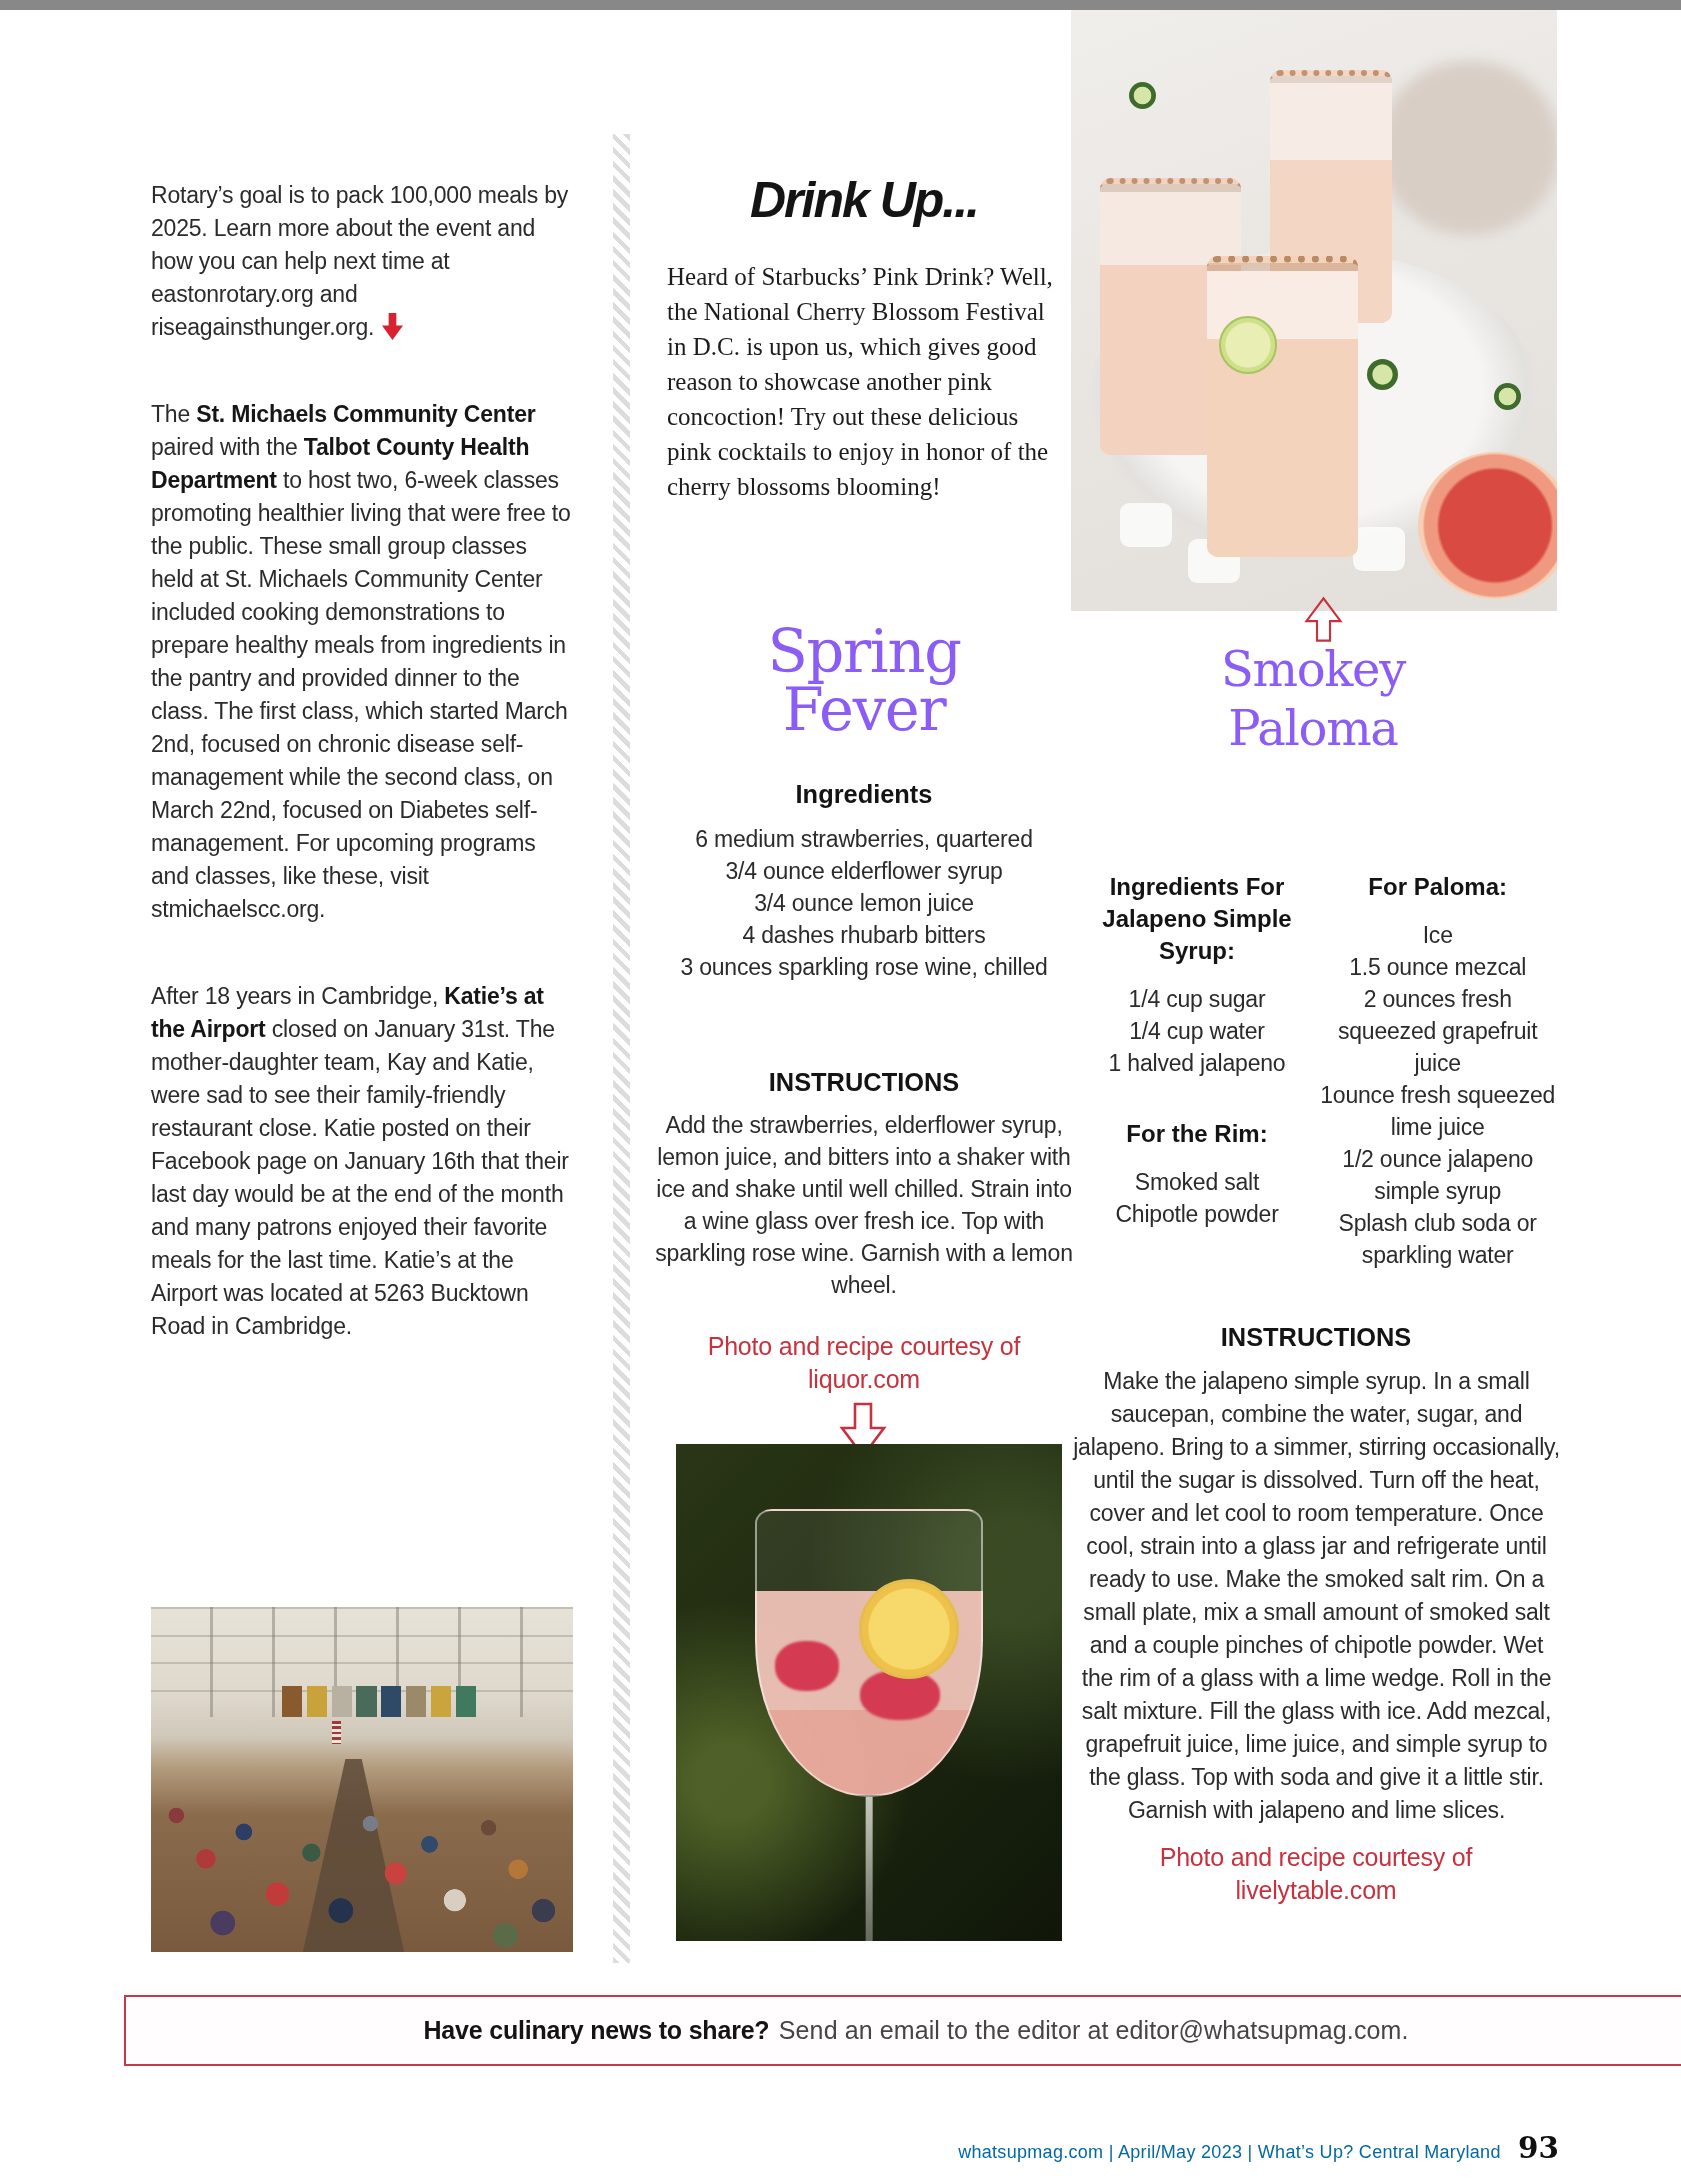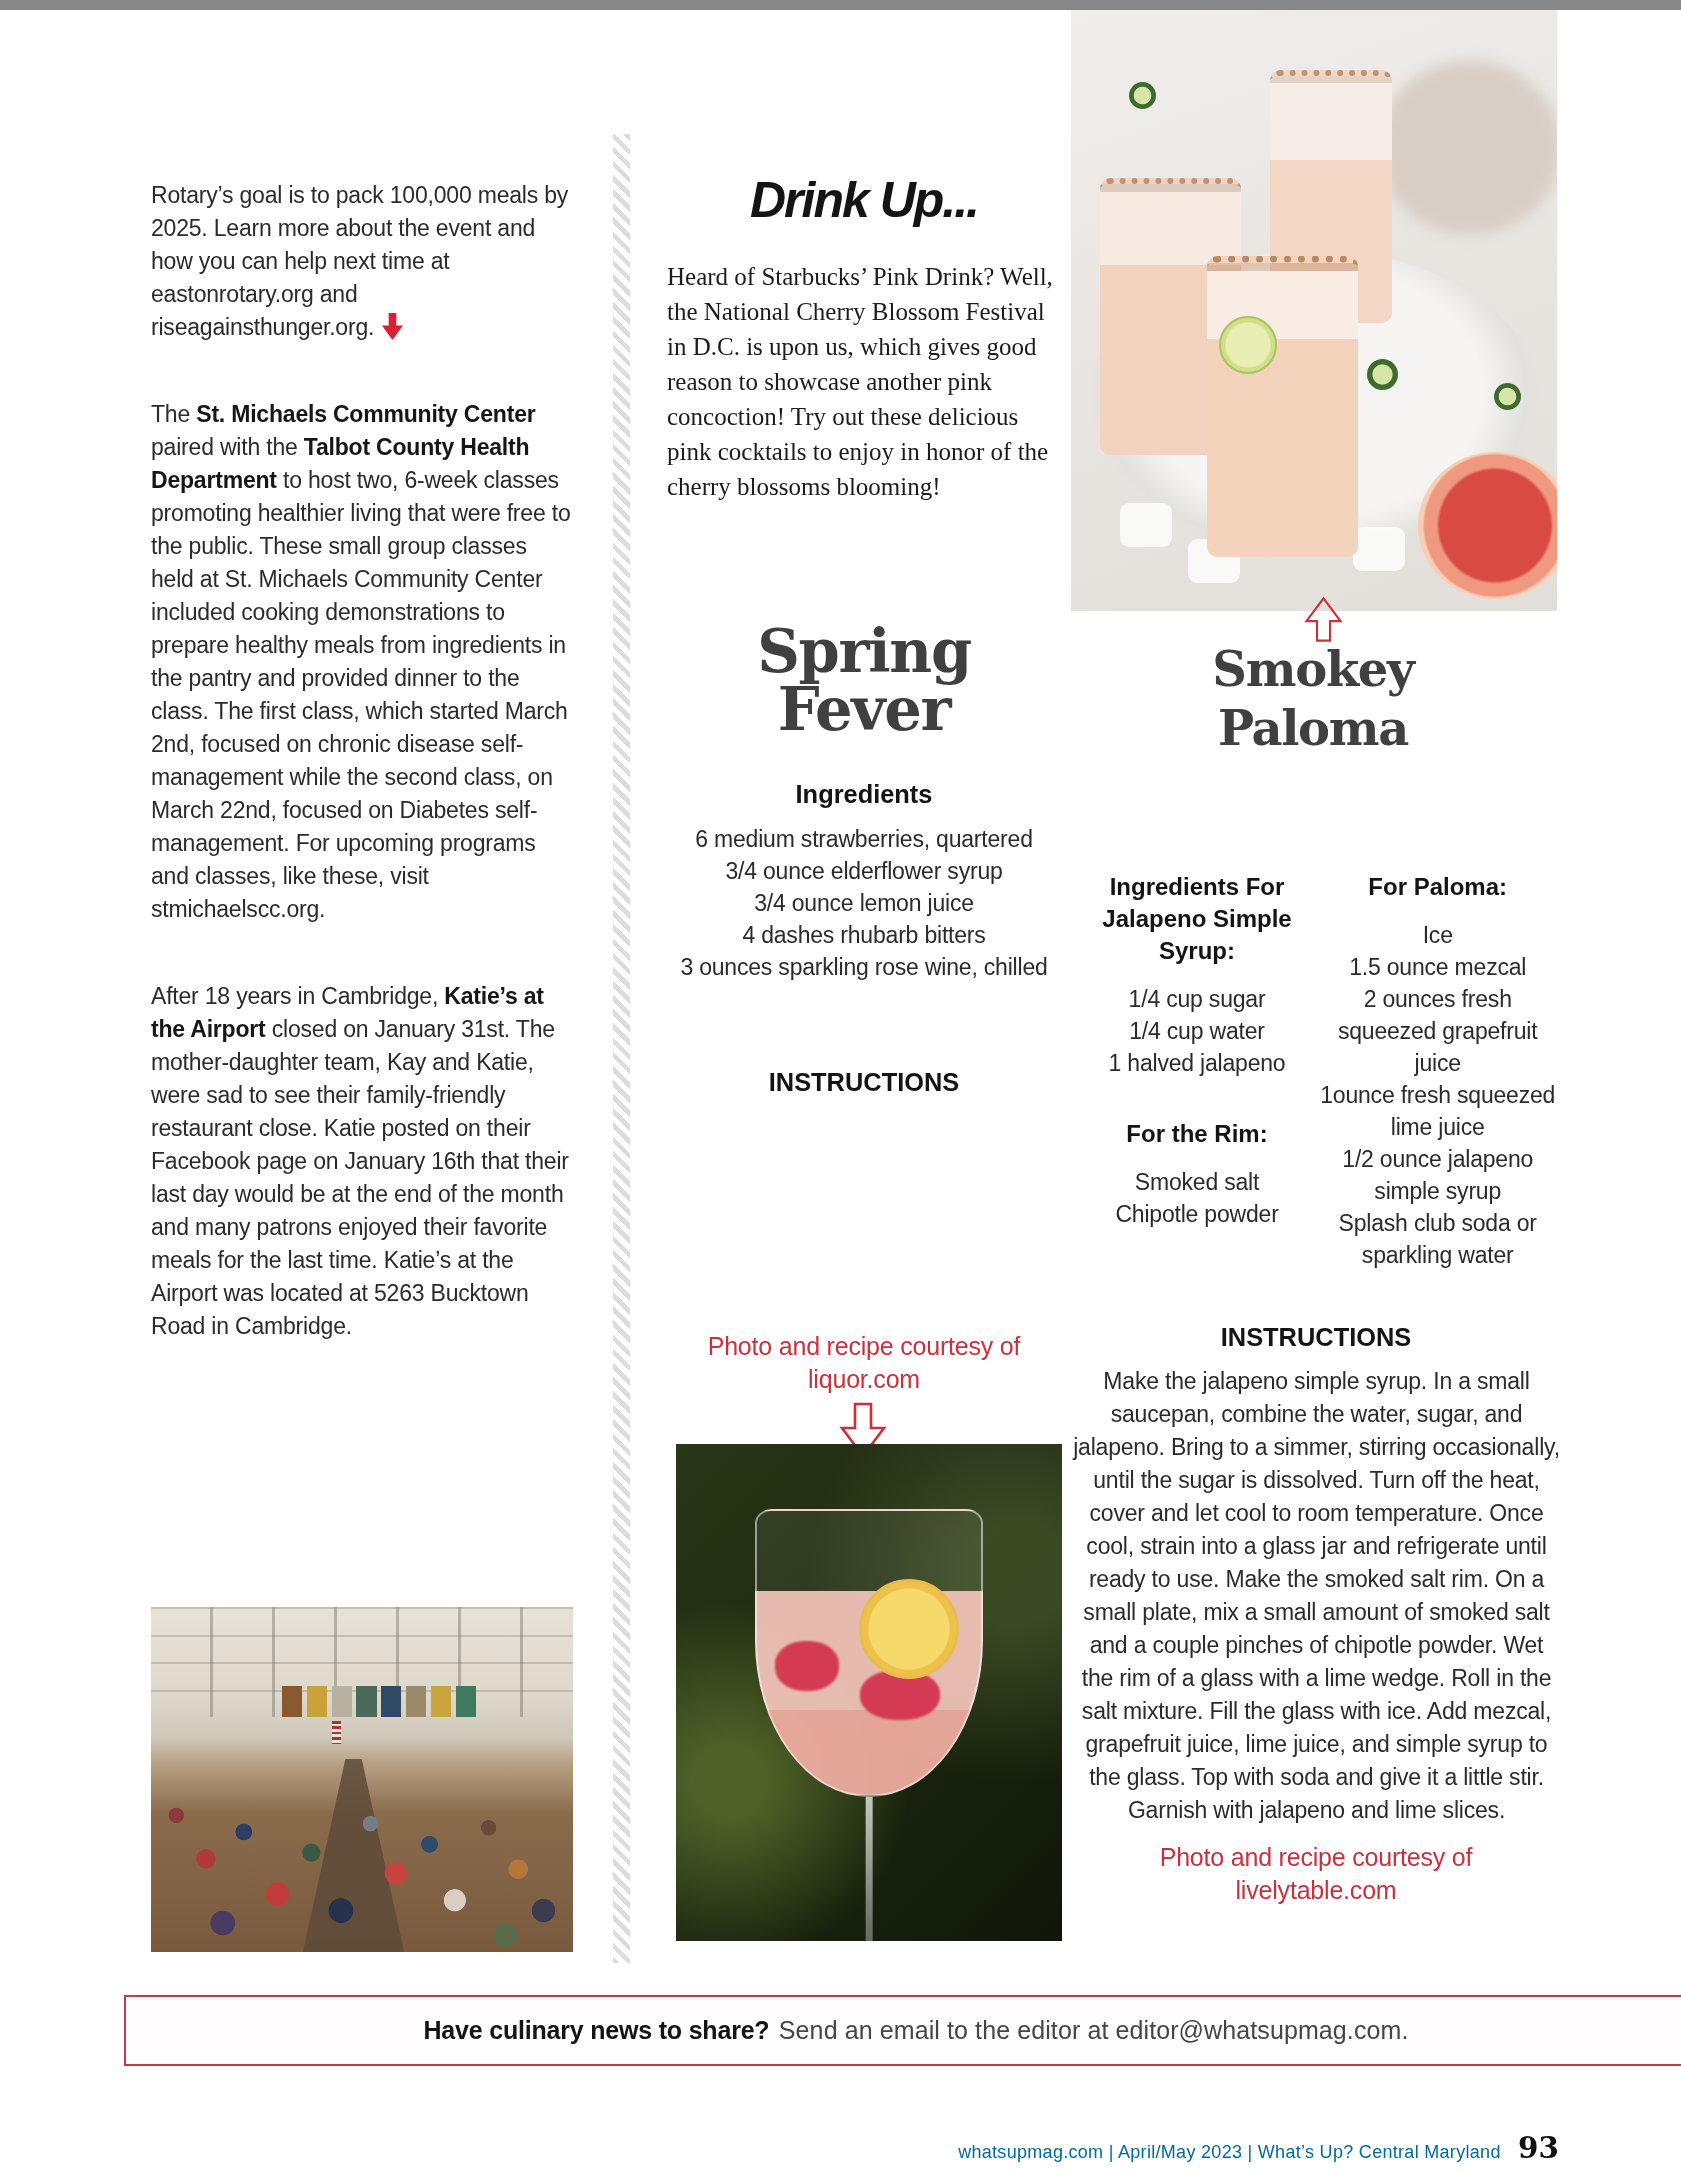--- a/index.html
+++ b/index.html
@@ -52,21 +52,21 @@
 
   
   .divider { position:absolute; left:613px; top:124px; width:16.7px; height:1829px;
     background:repeating-linear-gradient(45deg, #dcdcdc 0 4.7px, #ffffff 4.7px 10px); }
 
   
   .drink-up { position:absolute; left:663px; top:163px; width:402px; text-align:center;
     font:italic 700 50px/55px "Liberation Sans", sans-serif; letter-spacing:-2px; color:#141414; }
   .mid-intro { position:absolute; left:667px; top:249px; width:392px;
     font:400 25px/35px "Liberation Serif", serif; color:#1c1c1c; }
-  .didone { font-family:"DejaVu Serif", serif; font-weight:700; color:#404040; letter-spacing:-1.3px; }
+  .didone { font-family:"DejaVu Serif", serif; font-weight:400; color:#8b5cf6; letter-spacing:-1.3px; }
   .spring-title { position:absolute; left:663px; top:613px; width:402px; text-align:center;
     font-size:59px; line-height:58px; }
   .mid-ing-label { position:absolute; left:663px; top:770px; width:402px; }
   .mid-ing-list { position:absolute; left:663px; top:813px; width:402px; }
   .ing-item { font:400 23px/32px "Liberation Sans", sans-serif; letter-spacing:-0.2px; text-align:center; }
   .mid-instr-label { position:absolute; left:663px; top:1058px; width:402px; }
   .mid-instr { position:absolute; left:655px; top:1099px; width:418px; text-align:center;
     font:400 23px/32px "Liberation Sans", sans-serif; letter-spacing:-0.2px; }
   .mid-credit { position:absolute; left:663px; top:1320px; width:402px; }
   .mid-arrow { position:absolute; left:839px; top:1392px; }
@@ -192,20 +192,21 @@
   <div class="mid-ing-list">
     <div class="ing-item">6 medium strawberries, quartered</div>
     <div class="ing-item">3/4 ounce elderflower syrup</div>
     <div class="ing-item">3/4 ounce lemon juice</div>
     <div class="ing-item">4 dashes rhubarb bitters</div>
     <div class="ing-item">3 ounces sparkling rose wine, chilled</div>
   </div>
 
   <div class="sub-head mid-instr-label">INSTRUCTIONS</div>
 
+  <div class="mid-instr">Add the strawberries, elderflower syrup, lemon juice, and bitters into a shaker with ice and shake until well chilled. Strain into a wine glass over fresh ice. Top with sparkling rose wine. Garnish with a lemon wheel.</div>
 
   <div class="credit mid-credit">Photo and recipe courtesy of liquor.com</div>
 
   <div class="mid-arrow">
     <svg class="arrow" width="48" height="56" viewBox="0 0 24 28">
         <path d="M8 1 L16 1 L16 13 L22.5 13 L12 27 L1.5 13 L8 13 Z" fill="none" stroke="#c8323e" stroke-width="1.3"></path>
       </svg>
   </div>
 
   <div class="wine-photo">

